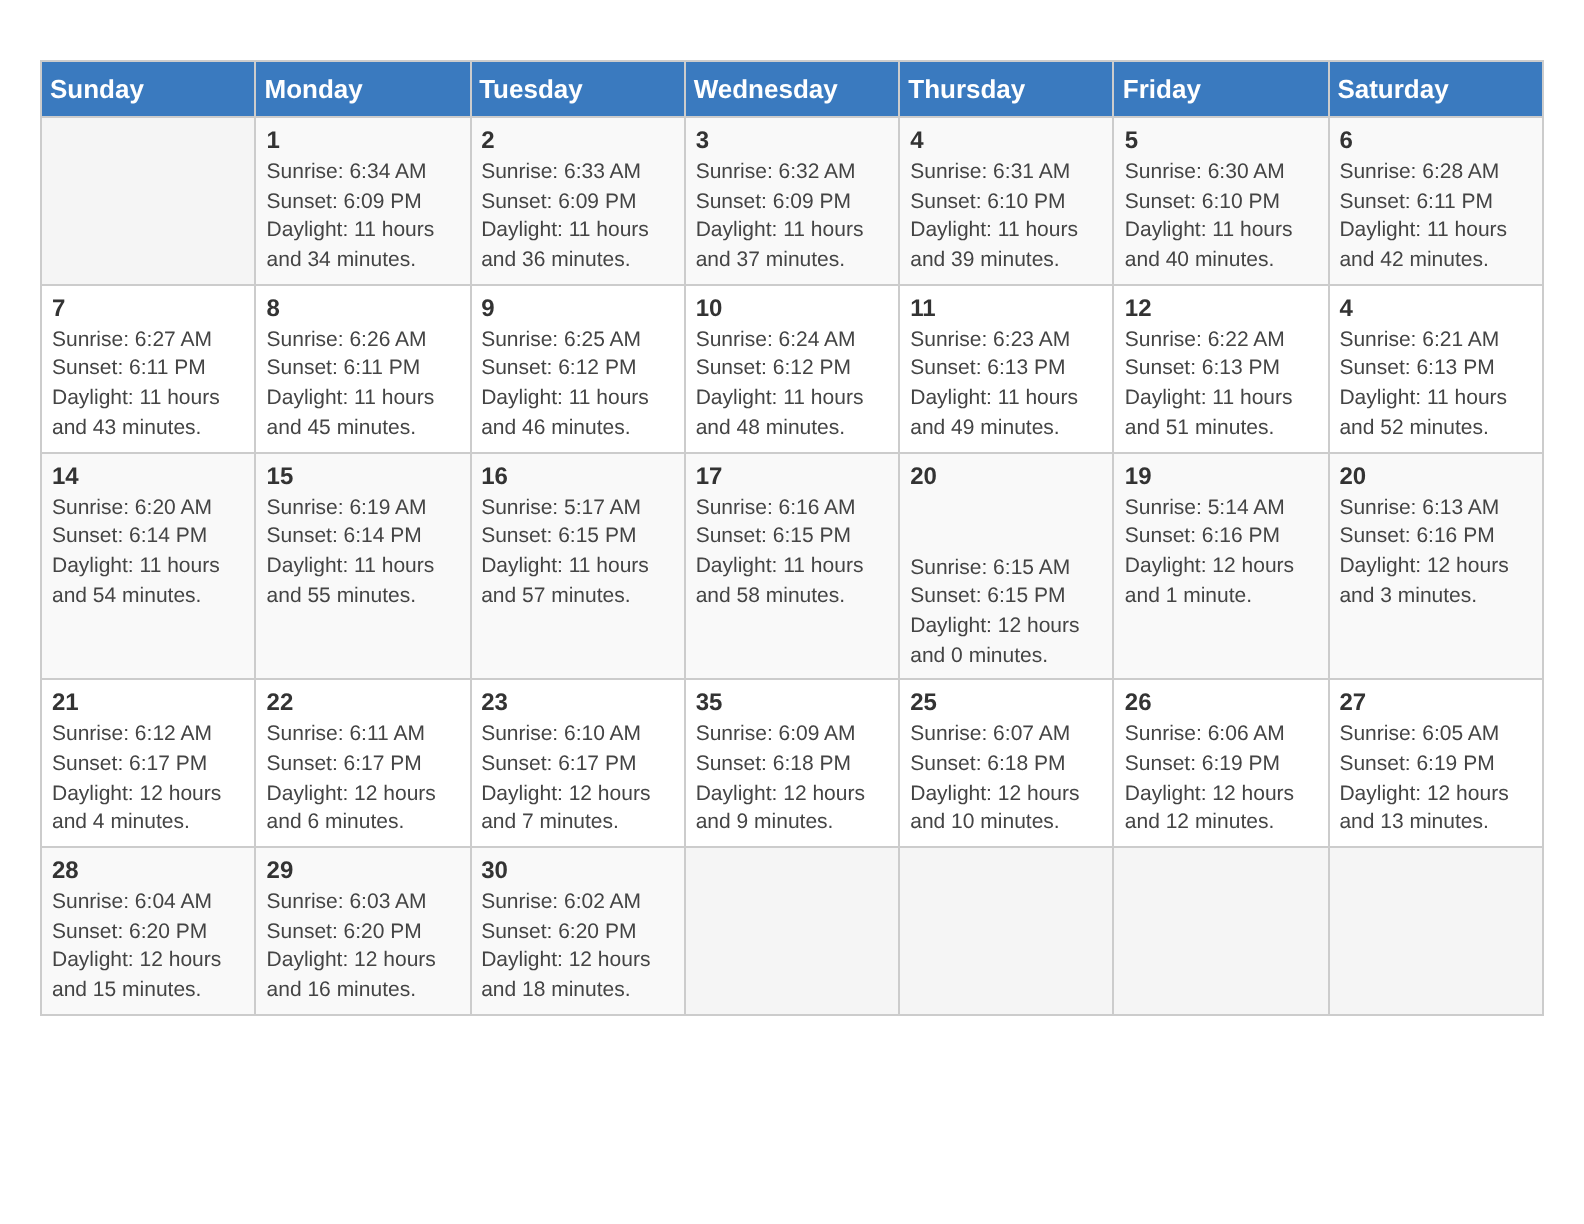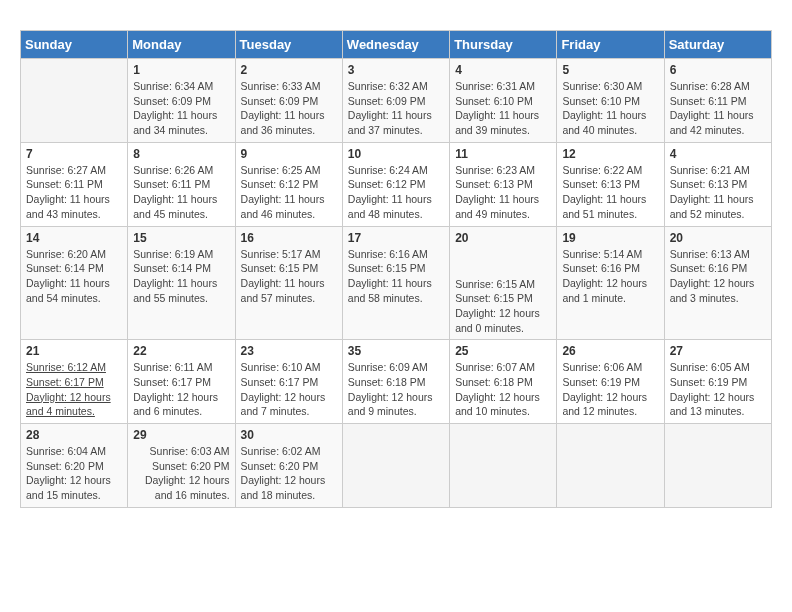--- a/index.html
+++ b/index.html
@@ -248,21 +248,21 @@
           <div class="day-num">20</div>
           <div class="day-info" style="white-space: pre-line;">Sunrise: 6:13 AM
 Sunset: 6:16 PM
 Daylight: 12 hours
 and 3 minutes.</div>
         </td>
       </tr>
       <tr>
         <td>
           <div class="day-num">21</div>
-          <div class="day-info" style="white-space: pre-line; text-decoration: underline;">Sunrise: 6:12 AM
+          <div class="day-info" style="white-space: pre-line;">Sunrise: 6:12 AM
 Sunset: 6:17 PM
 Daylight: 12 hours
 and 4 minutes.</div>
         </td>
         <td>
           <div class="day-num">22</div>
           <div class="day-info" style="white-space: pre-line;">Sunrise: 6:11 AM
 Sunset: 6:17 PM
 Daylight: 12 hours
 and 6 minutes.</div>
@@ -306,21 +306,21 @@
       <tr>
         <td>
           <div class="day-num">28</div>
           <div class="day-info" style="white-space: pre-line;">Sunrise: 6:04 AM
 Sunset: 6:20 PM
 Daylight: 12 hours
 and 15 minutes.</div>
         </td>
         <td>
           <div class="day-num">29</div>
-          <div class="day-info" style="white-space: pre-line; text-align: right;">Sunrise: 6:03 AM
+          <div class="day-info" style="white-space: pre-line;">Sunrise: 6:03 AM
 Sunset: 6:20 PM
 Daylight: 12 hours
 and 16 minutes.</div>
         </td>
         <td>
           <div class="day-num">30</div>
           <div class="day-info" style="white-space: pre-line;">Sunrise: 6:02 AM
 Sunset: 6:20 PM
 Daylight: 12 hours
 and 18 minutes.</div>

